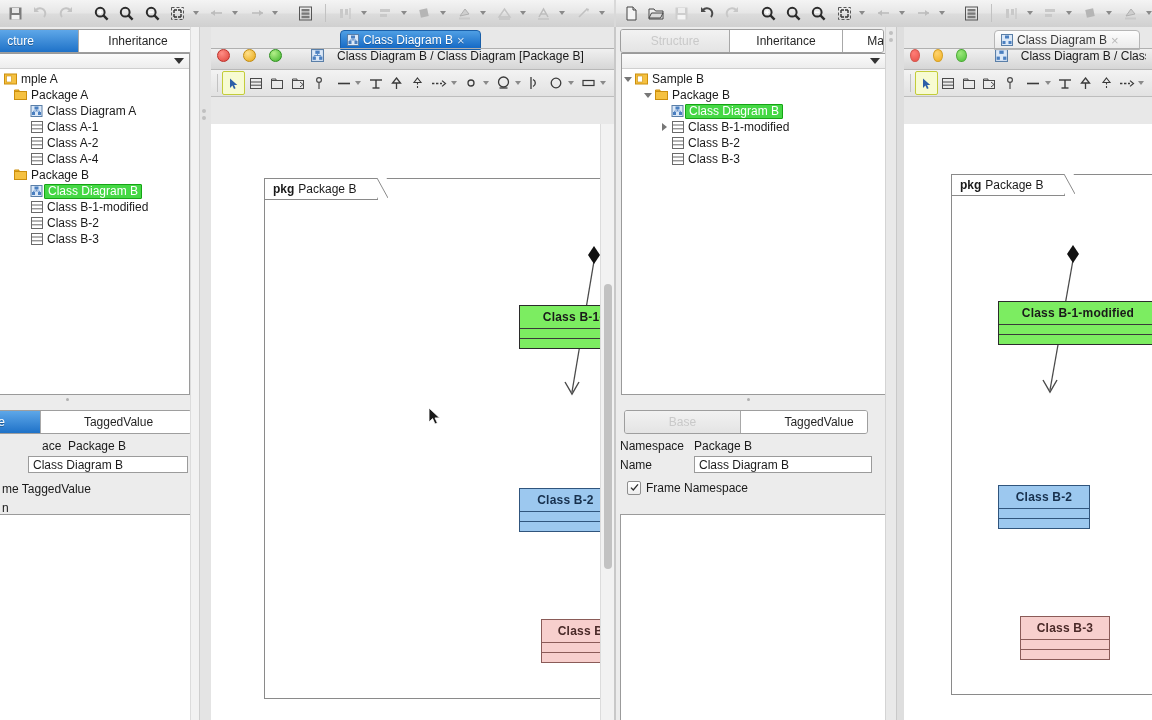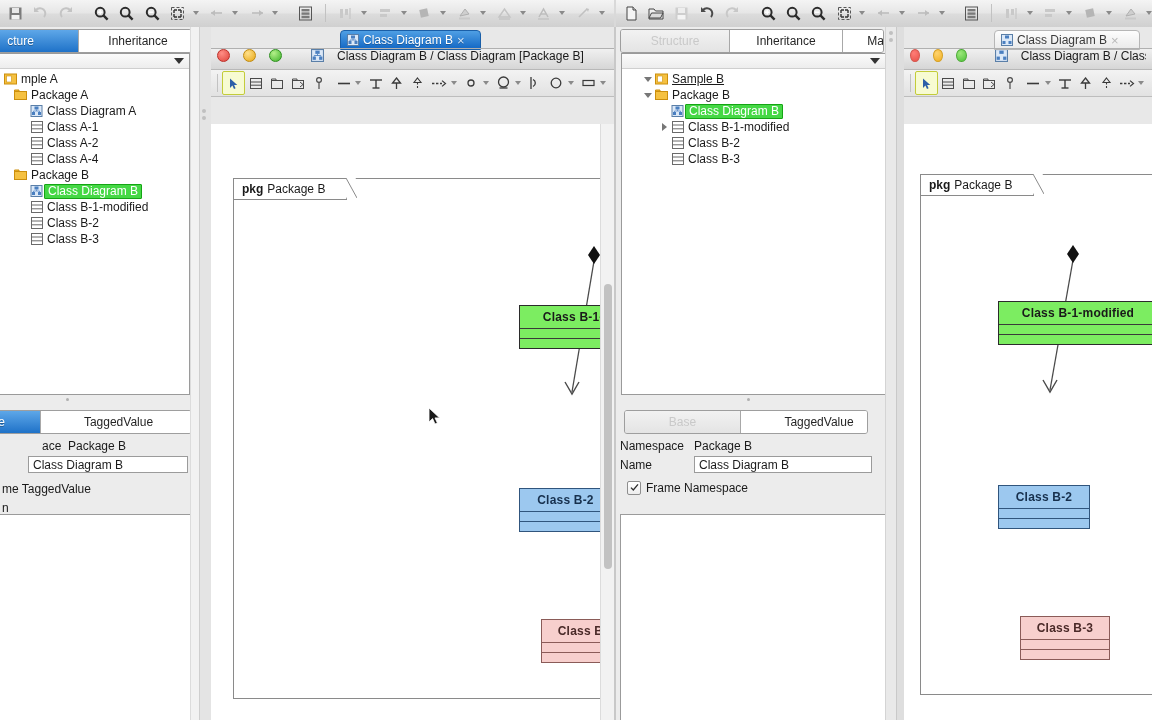--- a/index.html
+++ b/index.html
@@ -95,21 +95,21 @@
   .tl.grn{background:radial-gradient(circle at 35% 30%,#b4f08a,#3eb32a);border:1px solid #2e8f1f;}
   .tl.off.red{background:radial-gradient(circle at 35% 30%,#ff7d76,#e8524a);border:1px solid #d4564e;}
   .tl.off.yel{background:radial-gradient(circle at 35% 30%,#ffd36d,#f0b024);border:1px solid #d6a023;}
   .tl.off.grn{background:radial-gradient(circle at 35% 30%,#9ce87a,#4fc03a);border:1px solid #4caa36;}
   .difftb{height:26px;display:flex;align-items:center;padding:0 4px;
     background:linear-gradient(to bottom,#f3f3f3,#e2e2e2);border-bottom:1px solid #bdbdbd;}
   .toolsel{border:1px solid #c3cc3a;background:#f7fbd2;border-radius:2px;}
   .canvas{background:#fff;position:relative;overflow:hidden;}
 
   
-  .pkgframe{position:absolute;border:1px solid #8a8a8a;background:#fff;}
+  .pkgframe{position:absolute;border:1px solid #8a8a8a;background:#fff;margin-left:31px;}
   .pkgtab{
     position:absolute;left:0;top:0;height:20px;border:1px solid #8a8a8a;border-left:none;border-top:none;
     background:#fff;display:flex;align-items:center;padding:0 4px 0 8px;font-size:12px;white-space:nowrap;
   }
   .pkgtab b{font-weight:bold;margin-right:4px;}
   .pkgtab .notch{position:absolute;right:-10px;top:-1px;width:0;height:0;
     border-top:21px solid #fff;border-right:10px solid transparent;}
   .pkgtab .notchline{position:absolute;right:-11px;top:-1px;width:11px;height:21px;}
   .cls{position:absolute;border:1px solid #3a3a3a;box-sizing:border-box;}
   .cls .nm{height:22px;display:flex;align-items:center;justify-content:center;
@@ -787,21 +787,21 @@
         <div class="tab plain" style="width:52px">Map</div>
 
       </div>
     </div>
 
     <div class="abs treebox" style="left:5px;top:26px;width:263px;height:340px;">
       <div class="treehdr">
         <span class="dn"></span>
       </div>
       <div id="right-tree-rows" style="padding-top:2px;">
-          <div class="trow" style="padding-left: 20px; text-decoration: underline;">
+          <div class="trow" style="padding-left: 0;">
             <span class="twist">
               <span class="d"></span>
             </span>
             <span class="ticon">
               <svg width="13" height="12" viewBox="0 0 13 12">
                 <rect x="0.5" y="1" width="12" height="10" fill="#f5c141" stroke="#cc8f0d"></rect>
                 <rect x="2.5" y="3" width="5" height="6" fill="#fff" stroke="#cc8f0d" stroke-width="0.6"></rect>
               </svg>
             </span>
             <span class="tlabel">Sample B</span>

